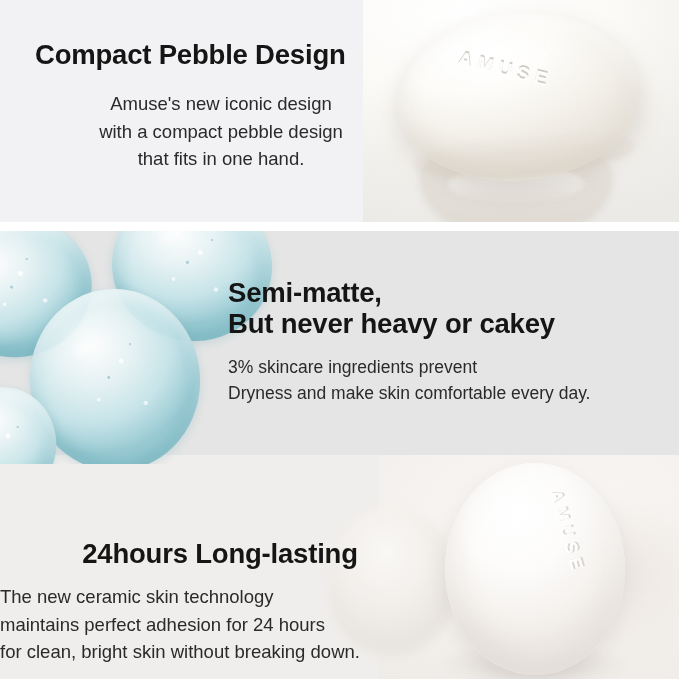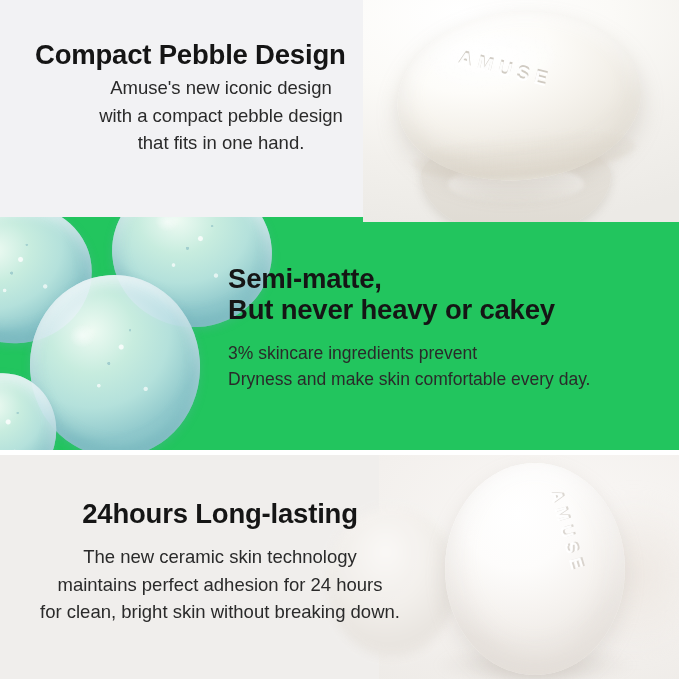--- a/index.html
+++ b/index.html
@@ -6,44 +6,44 @@
   body{
     width:679px;height:679px;overflow:hidden;
     font-family:"Liberation Sans", sans-serif;
     background:#ffffff;
     -webkit-font-smoothing:antialiased;
   }
   .sheet{position:relative;width:679px;height:679px;overflow:hidden;}
 
   .panel{position:absolute;left:0;width:679px;overflow:hidden;}
   #panel-1{top:0;height:222px;background:#f2f2f4;}
-  #panel-2{top:217px;height:233px;background:#22c55e;}
+  #panel-2{top:231px;height:233px;background:#e5e5e5;}
   #panel-3{top:455px;height:224px;background:#f0eeec;}
 
   
   .headline{
     margin:0;color:#151515;font-weight:700;
     letter-spacing:-.2px;line-height:1.12;white-space:pre-line;
   }
   .body{
     margin:0;color:#2a2a2a;font-weight:400;
     line-height:1.5;white-space:pre-line;
   }
 
   #p1-text{position:absolute;left:0;top:40px;width:390px;z-index:6;}
   #p1-text .headline{font-size:27.5px;text-align:left;padding-left:35px;}
-  #p1-text .body{font-size:18.5px;text-align:center;margin-top:3px;padding:0 8px 0 60px;}
+  #p1-text .body{font-size:18.5px;text-align:center;margin-top:19px;padding:0 8px 0 60px;}
 
   #p2-text{position:absolute;left:228px;top:47px;width:440px;z-index:6;}
   #p2-text .headline{font-size:27.5px;text-align:left;}
   #p2-text .body{font-size:17.5px;text-align:left;margin-top:14px;}
 
   #p3-text{position:absolute;left:0;top:44px;width:440px;z-index:6;}
-  #p3-text .headline{font-size:27.5px;text-align:center;}
-  #p3-text .body{font-size:18.5px;text-align:center;margin-top:13px;}
+  #p3-text .headline{font-size:27.5px;text-align:center;margin-top:40px;}
+  #p3-text .body{font-size:18.5px;margin-top:13px;}
 
   
   #p1-photo{
     position:absolute;right:-14px;top:-6px;width:330px;height:240px;z-index:2;
     background:
       radial-gradient(120% 90% at 30% 8%, #ffffff 0%, #fbfaf7 38%, #f2f0ec 70%, #eceae6 100%);
   }
   .compact-base{
     position:absolute;left:58px;top:146px;width:190px;height:96px;
     border-radius:50%/36% 36% 64% 64%;

